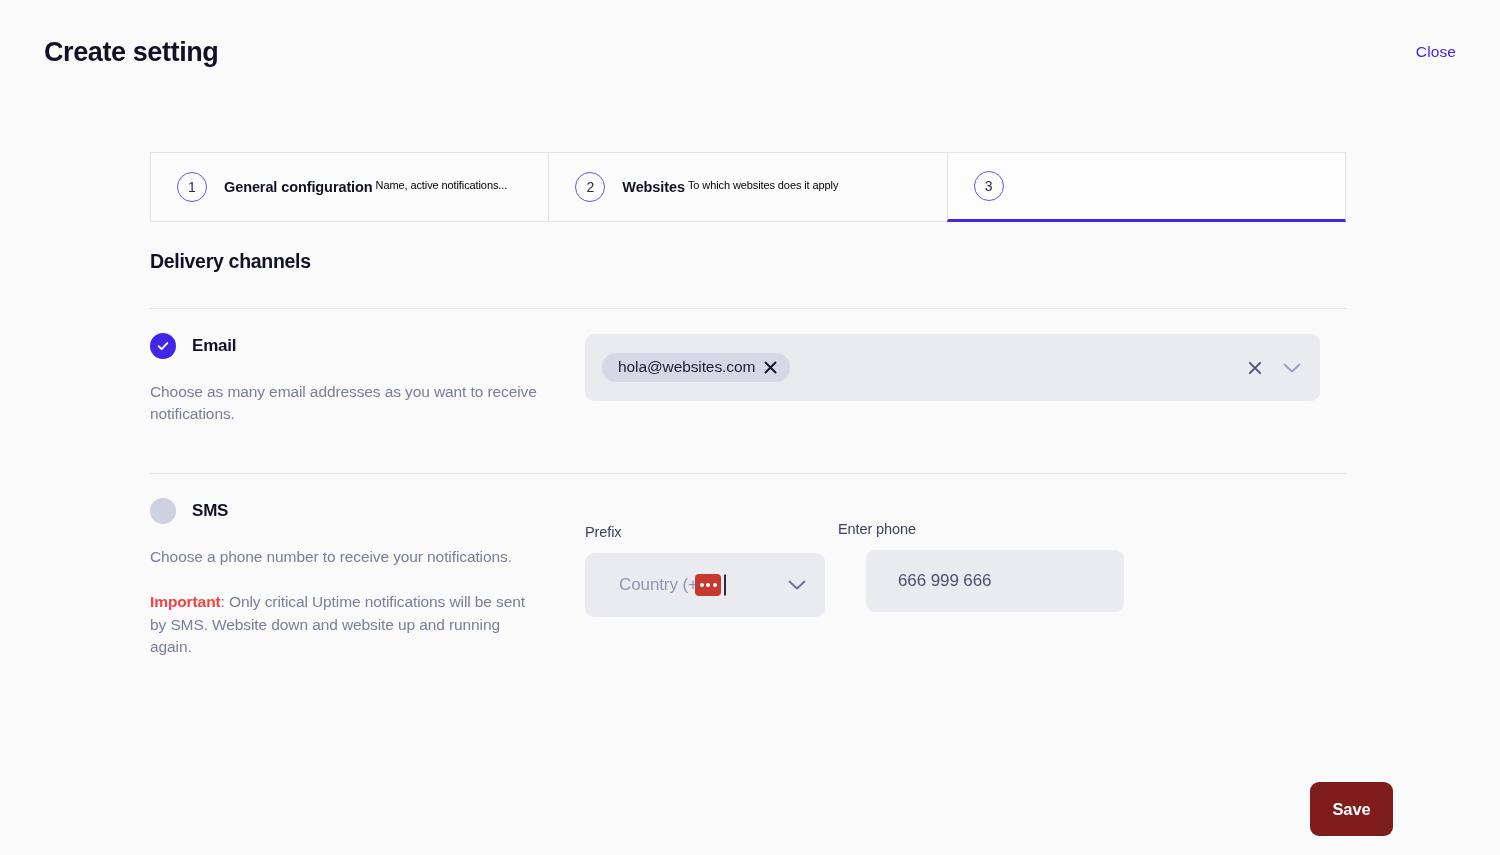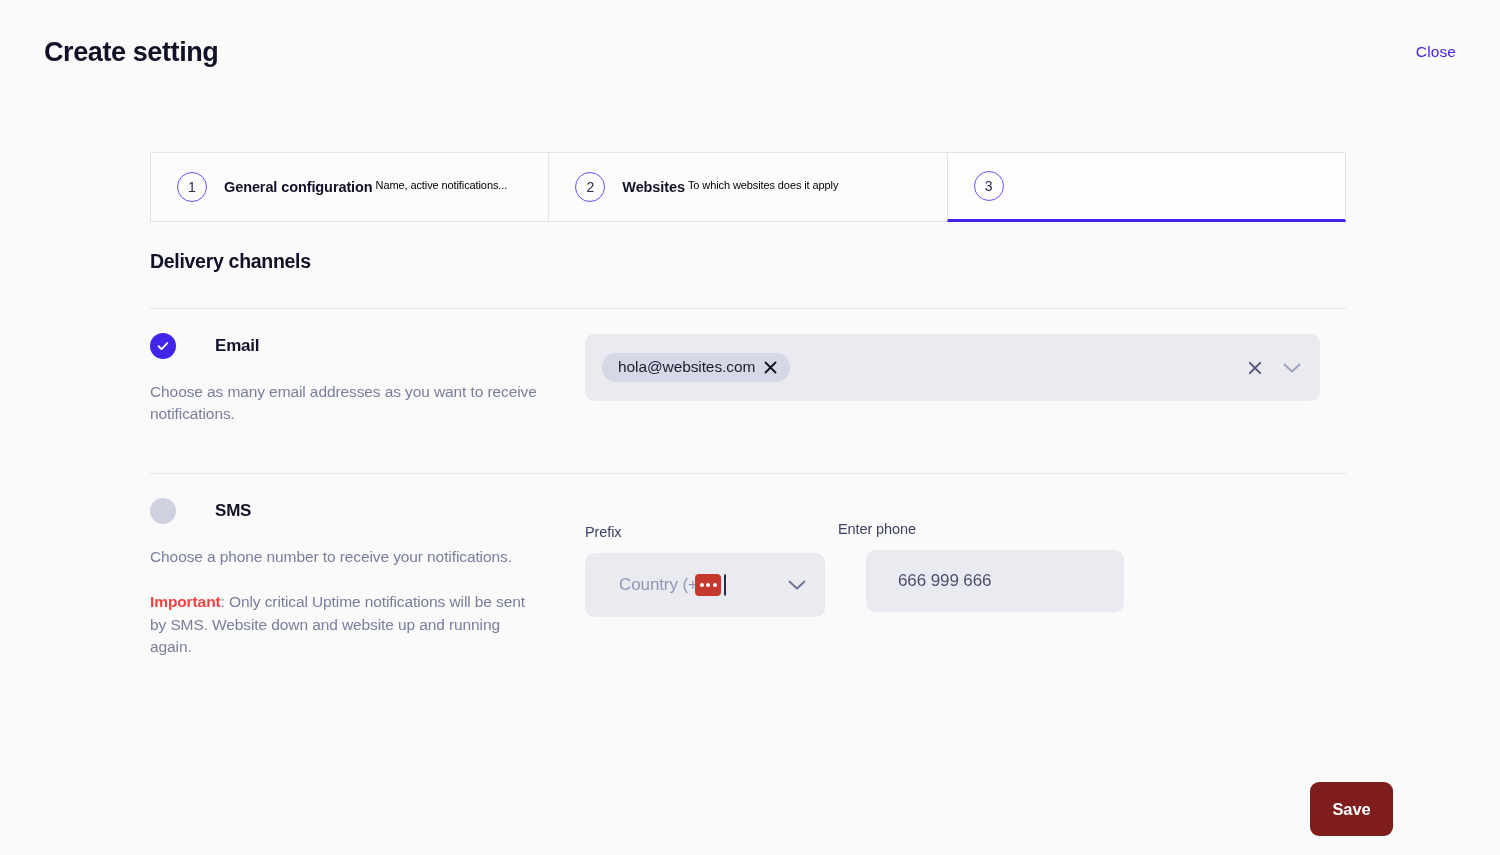--- a/index.html
+++ b/index.html
@@ -150,21 +150,20 @@
     min-width: 26px;
     border-radius: 50%;
     background: #cfd0e0;
     cursor: pointer;
   }
   .channel-name {
     font-size: 17px;
     font-weight: 700;
     color: #101127;
     letter-spacing: -0.2px;
-    margin-left: 23px;
   }
   .channel-help {
     margin-top: 22px;
     font-size: 15.5px;
     line-height: 1.45;
     color: #797e9b;
     font-weight: 400;
     letter-spacing: -0.1px;
     max-width: 390px;
   }

